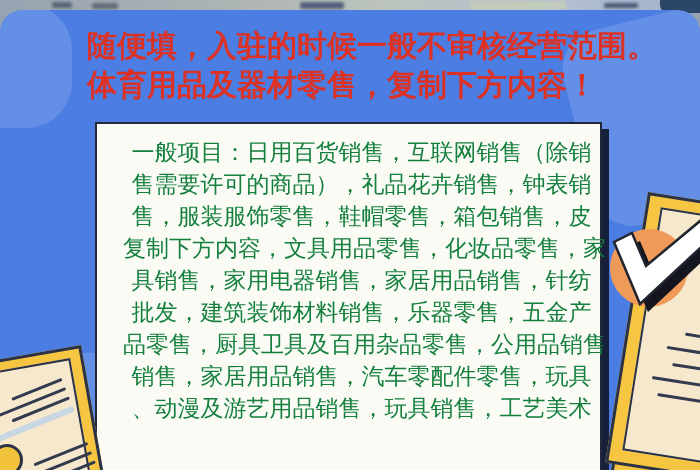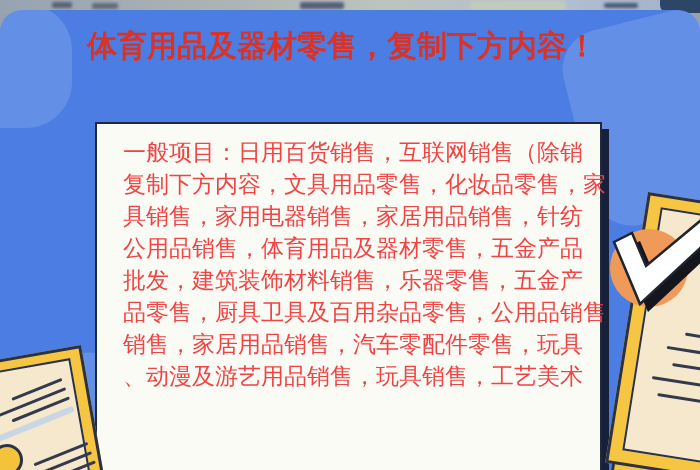--- a/index.html
+++ b/index.html
@@ -19,21 +19,21 @@
   .glow-tr{right:-34px;top:8px;width:158px;height:200px;border-radius:40px;transform:rotate(-14deg);}
   .glow-bl{left:-74px;top:382px;width:240px;height:170px;border-radius:34px;transform:rotate(-34deg);}
   
   .headline{position:absolute;left:87px;top:26px;z-index:4;
     font-size:30px;line-height:39px;font-weight:900;color:#dc3226;
     letter-spacing:0;white-space:nowrap;}
   
   .card{position:absolute;left:95px;top:122px;width:503px;height:372px;z-index:5;
     background:#fbfbf6;border:2px solid #23273a;box-shadow:7px 7px 0 #16203a;}
   .card-text{padding:12px 0 0 26px;}
-  .card-line{font-size:23px;line-height:32px;color:#ef4444;white-space:nowrap;}
+  .card-line{font-size:23px;line-height:32px;color:#15803d;white-space:nowrap;text-align:center;}
   
   .paper{background:#f6c642;border:3px solid #2b3246;position:absolute;}
   .paper-inner{position:absolute;background:#f5e8cd;border:2px solid #2b3246;}
   .paper-left{left:-125px;top:345px;width:200px;height:215px;z-index:6;
     transform:rotate(-10deg);transform-origin:top right;}
   .paper-left .paper-inner{left:4px;top:8px;right:10px;bottom:8px;}
   .pl-lines{position:absolute;right:10px;top:16px;width:120px;
     transform:rotate(-12deg);transform-origin:top right;}
   .ink{height:3px;background:#333a4e;border-radius:2px;margin:0 0 7px auto;}
   .ink-light{height:6px;background:#c9d6e4;border-radius:3px;margin:0 0 7px auto;}
@@ -67,29 +67,31 @@
     <div class="blob" style="left:660px;top:0;width:42px;height:13px;background:#2c4668;border-radius:0 0 0 8px;filter:none;"></div>
   </div>
 
   <div class="panel">
     <div class="glow glow-tl"></div>
     <div class="glow glow-tr"></div>
     <div class="glow glow-bl"></div>
   </div>
 
   <div class="headline">
+    <div>随便填，入驻的时候一般不审核经营范围。</div>
     <div>体育用品及器材零售，复制下方内容！</div>
   </div>
 
   <div class="card">
     <div class="card-text">
       <div class="card-line">一般项目：日用百货销售，互联网销售（除销</div>
+      <div class="card-line">售需要许可的商品），礼品花卉销售，钟表销</div>
+      <div class="card-line">售，服装服饰零售，鞋帽零售，箱包销售，皮</div>
       <div class="card-line">复制下方内容，文具用品零售，化妆品零售，家</div>
       <div class="card-line">具销售，家用电器销售，家居用品销售，针纺</div>
-      <div class="card-line">公用品销售，体育用品及器材零售，五金产品</div>
       <div class="card-line">批发，建筑装饰材料销售，乐器零售，五金产</div>
       <div class="card-line">品零售，厨具卫具及百用杂品零售，公用品销售</div>
       <div class="card-line">销售，家居用品销售，汽车零配件零售，玩具</div>
       <div class="card-line">、动漫及游艺用品销售，玩具销售，工艺美术</div>
     </div>
   </div>
 
   <div class="paper paper-left">
     <div class="paper-inner">
       <div class="pl-lines">

